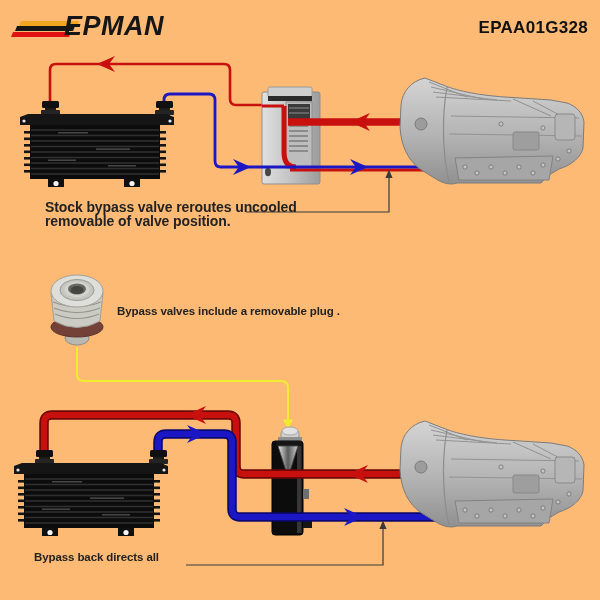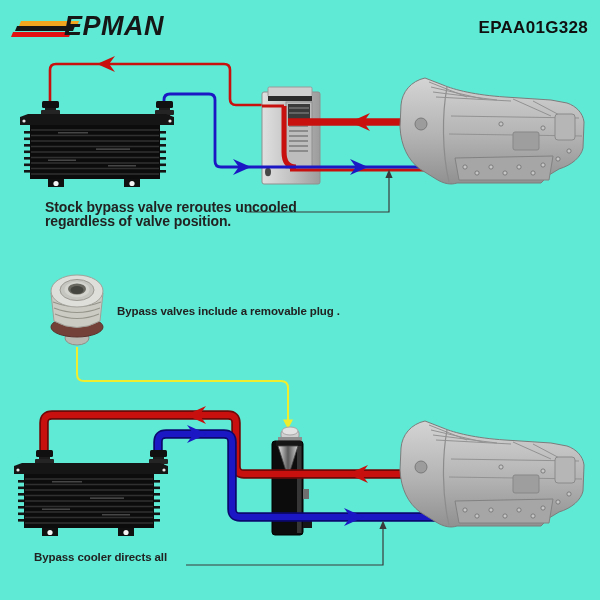--- a/index.html
+++ b/index.html
@@ -1,16 +1,16 @@
 <!DOCTYPE html>
 <html><head>
 <meta charset="utf-8">
 <style>
   html,body{margin:0;padding:0;background:#fff;}
-  .canvas{position:relative;width:600px;height:600px;background:#5eead4;overflow:hidden;
+  .canvas{position:relative;width:600px;height:600px;background:#fdba74;overflow:hidden;
           font-family:"Liberation Sans",sans-serif;color:#1f1f1f;}
   .abs{position:absolute;}
   
   .stripe{position:absolute;height:5.2px;width:58px;transform:skewX(-22deg);}
   .stripe.orange{background:#f2a51e;left:20px;top:20.5px;}
   .stripe.black {background:#161616;left:16px;top:26px;}
   .stripe.red   {background:#e31212;left:12px;top:31.5px;}
   .brand{left:64px;top:11px;font-size:27px;font-weight:bold;font-style:italic;
          letter-spacing:.5px;color:#161616;}
   .part{left:452px;top:18px;width:136px;text-align:right;font-size:17px;font-weight:bold;
@@ -246,22 +246,22 @@
 
       <g stroke="#3a3a3a" fill="#3a3a3a">
         <path d="M186,565 H383 V527" fill="none" stroke-width="1.2"></path>
         <path d="M379.4,529 L386.6,529 L383,520.5 Z" stroke="none"></path>
       </g>
     </g>
   </svg>
 
   <div class="abs note note1">
     <div>Stock bypass valve reroutes uncooled</div>
-    <div>regardless of valve position.</div>
+    <div>removable of valve position.</div>
   </div>
 
   <div class="abs note note2">Bypass valves include a removable plug .</div>
 
   <div class="abs note note3">
-    <div>Bypass cooler directs all</div>
+    <div>Bypass back directs all</div>
   </div>
 
 </div>
 
 </body></html>

